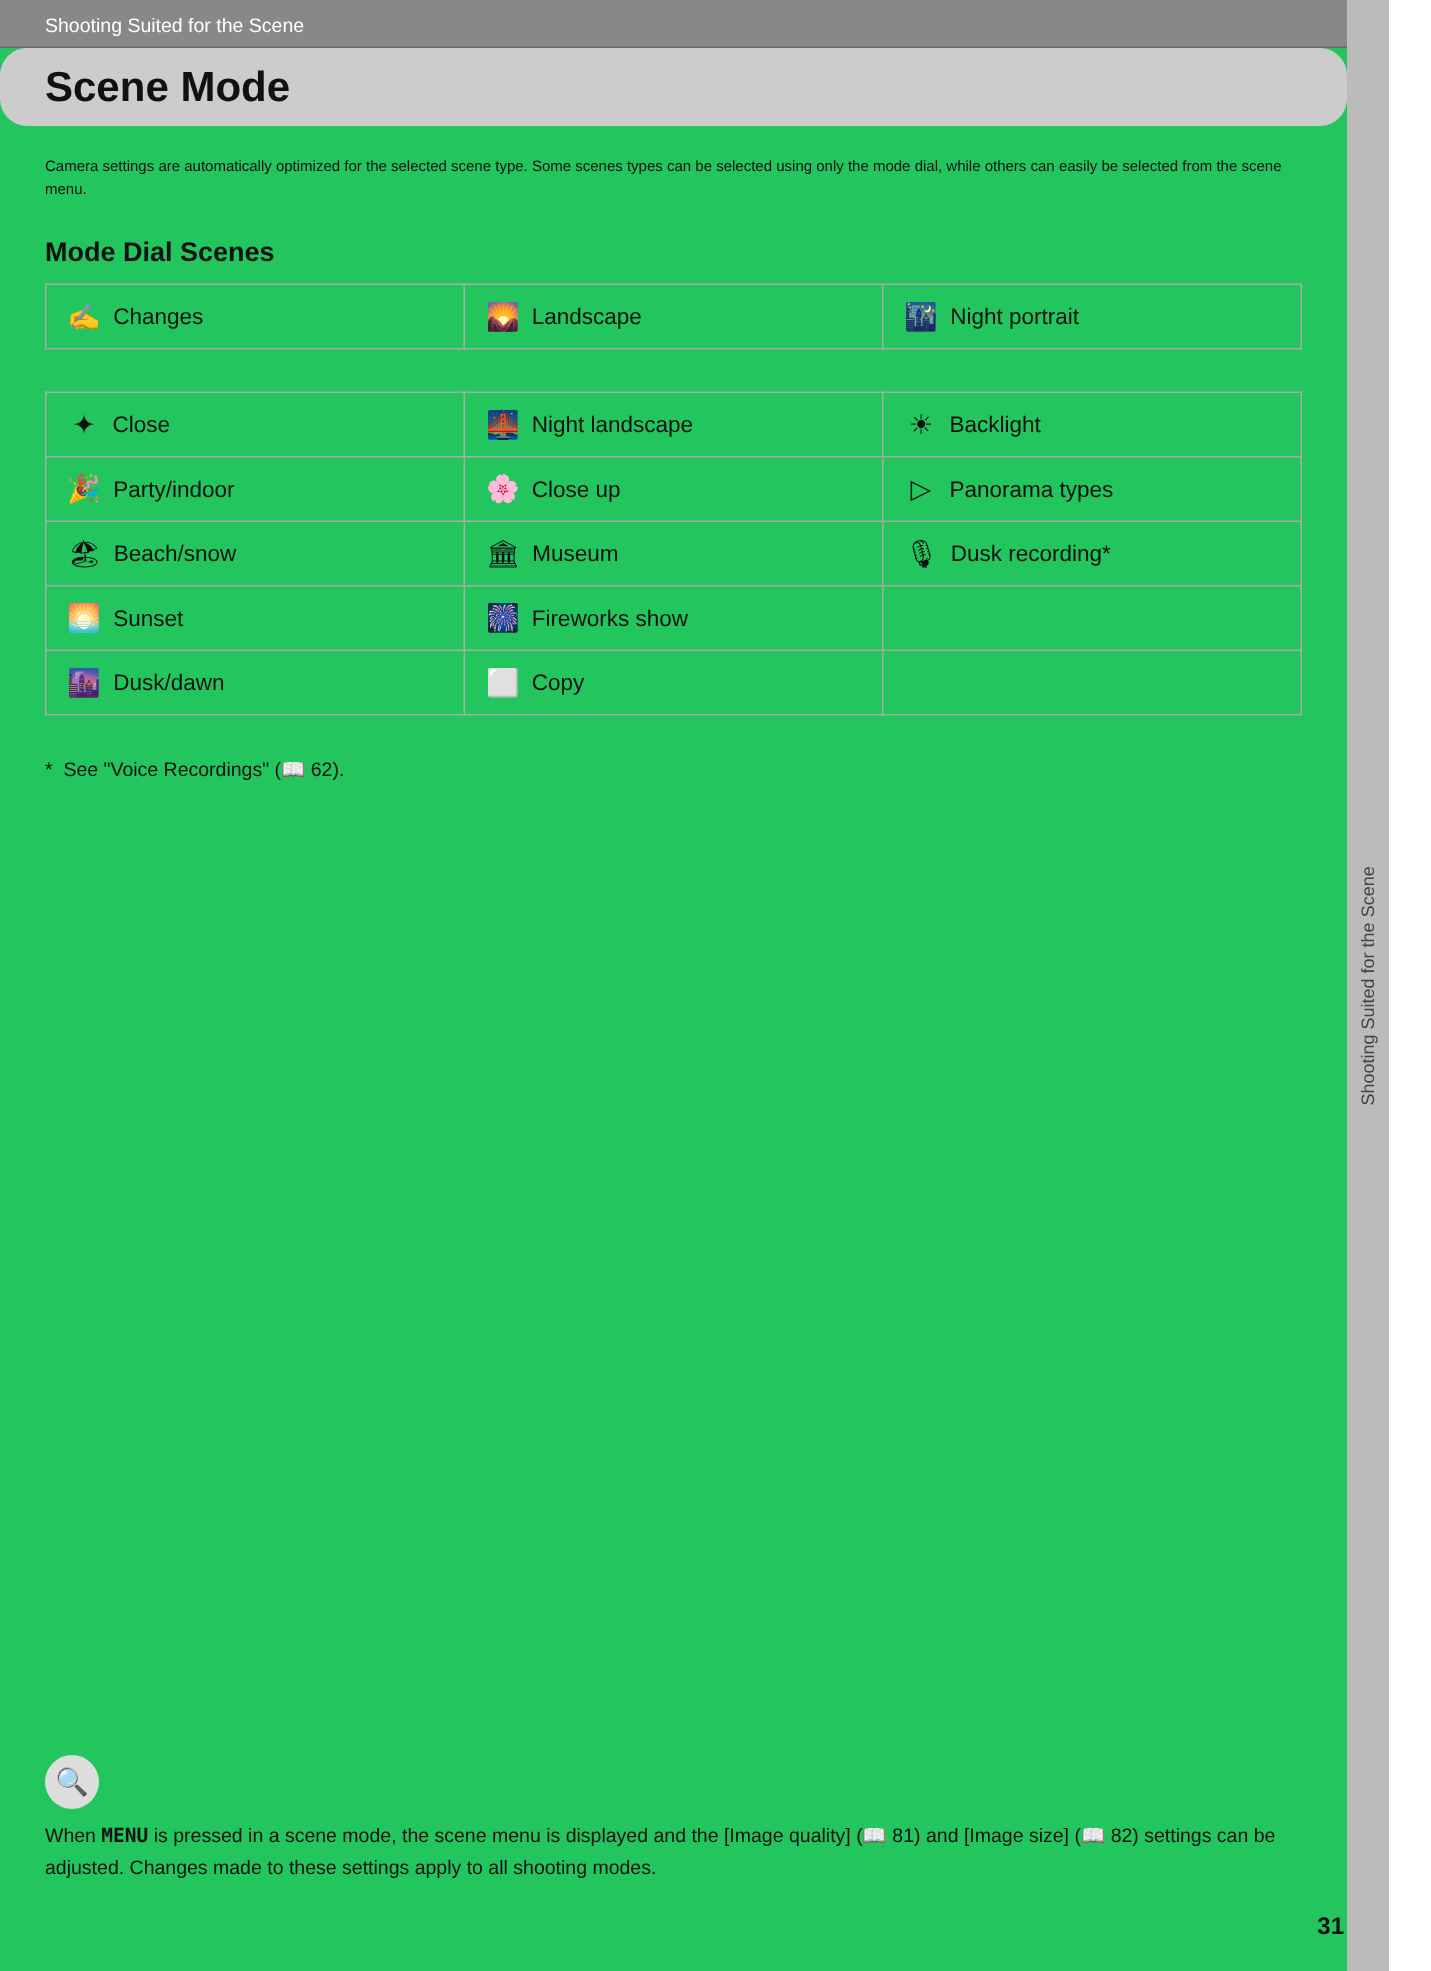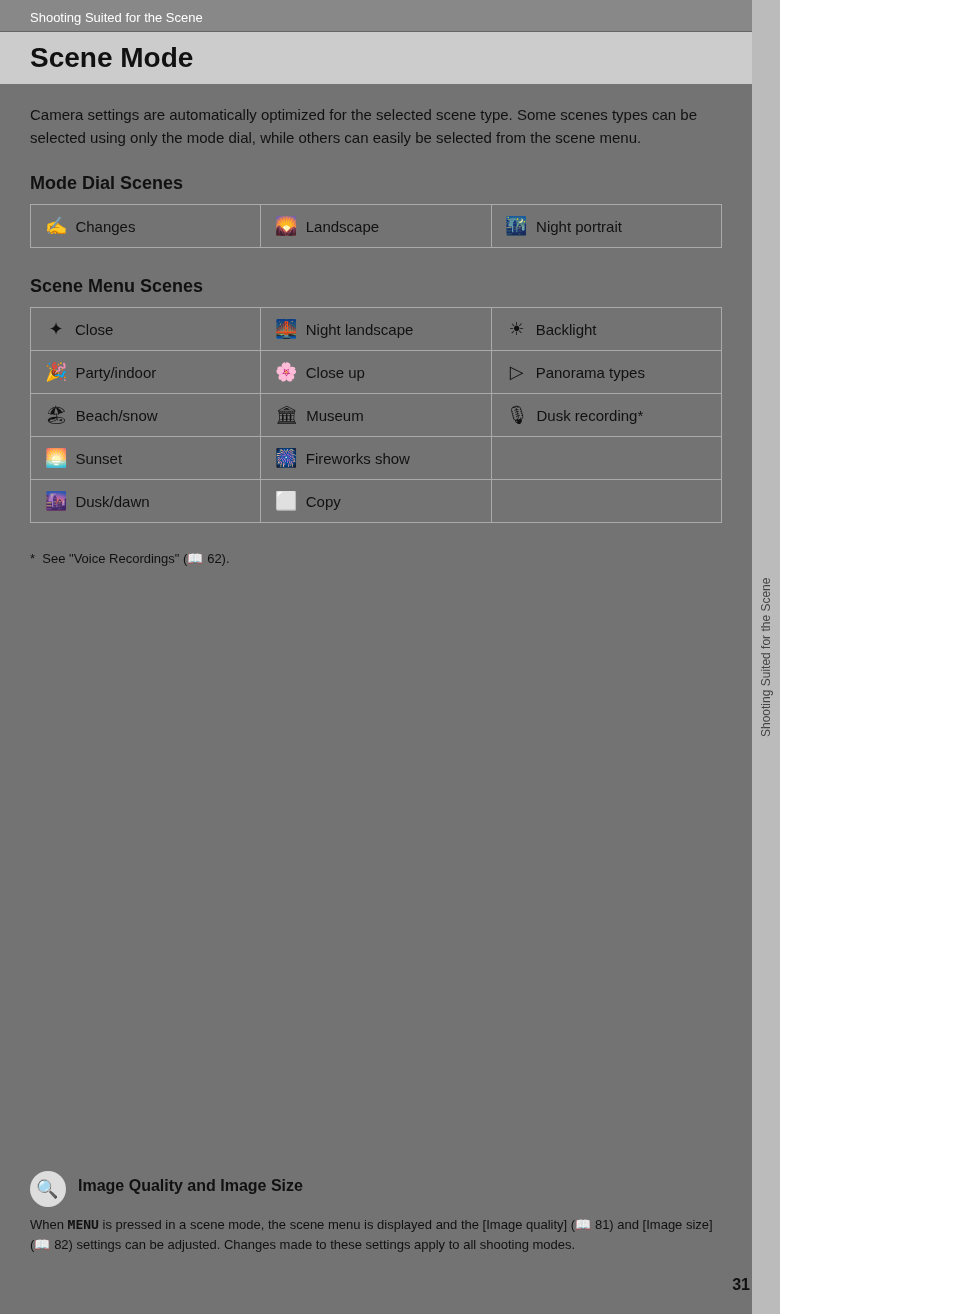--- a/index.html
+++ b/index.html
@@ -7,23 +7,23 @@
       font-family: 'Arial', sans-serif;
       background: #fff;
       width: 954px;
       min-height: 1314px;
       position: relative;
       font-size: 15px;
       color: #111;
     }
 
     .page-wrapper {
-      width: 780px;
+      width: 926px;
       min-height: 1314px;
-      background: #737373;
+      background: #22c55e;
       position: relative;
       display: flex;
     }
 
     .main-content {
       flex: 1;
       padding: 0 0 0 0;
     }
 
     
@@ -33,33 +33,34 @@
       border-bottom: 1px solid #666;
     }
     .header-bar .subtitle {
       font-size: 13px;
       color: #fff;
       font-weight: normal;
     }
     .page-title-bar {
       background: #ccc;
       padding: 10px 30px 10px 30px;
+      border-radius: 18px;
     }
     .page-title-bar h1 {
       font-size: 28px;
       font-weight: bold;
       color: #111;
     }
 
     .content-area {
       padding: 20px 30px 20px 30px;
     }
 
     .intro-text {
-      font-size: 15px;
+      font-size: 10px;
       line-height: 1.5;
       margin-bottom: 24px;
       color: #111;
     }
 
     .section-title {
       font-size: 18px;
       font-weight: bold;
       margin-bottom: 10px;
       color: #111;
@@ -199,21 +200,20 @@
             <td>
               <div class="icon-cell">
                 <span class="icon">🌃</span>
                 <span>Night portrait</span>
               </div>
             </td>
           </tr>
         </tbody>
       </table>
 
-      <h2 class="section-title">Scene Menu Scenes</h2>
 
       <table class="scene-table">
         <tbody>
           <tr>
             <td>
               <div class="icon-cell">
                 <span class="icon">✦</span>
                 <span>Close</span>
               </div>
             </td>
@@ -305,21 +305,20 @@
 
       <p class="footnote">
         *&nbsp;&nbsp;See "Voice Recordings" (📖 62).
       </p>
 
     </div>
 
     <div class="bottom-section">
       <div class="image-quality-box">
         <div class="iq-icon">🔍</div>
-        <div class="iq-title">Image Quality and Image Size</div>
       </div>
       <p class="iq-text">
         When <span class="menu-bold">MENU</span> is pressed in a scene mode, the scene menu is displayed and the [Image quality] (📖 81) and [Image size] (📖 82) settings can be adjusted. Changes made to these settings apply to all shooting modes.
       </p>
     </div>
 
     <div class="page-number">31</div>
 
   </div>
 

